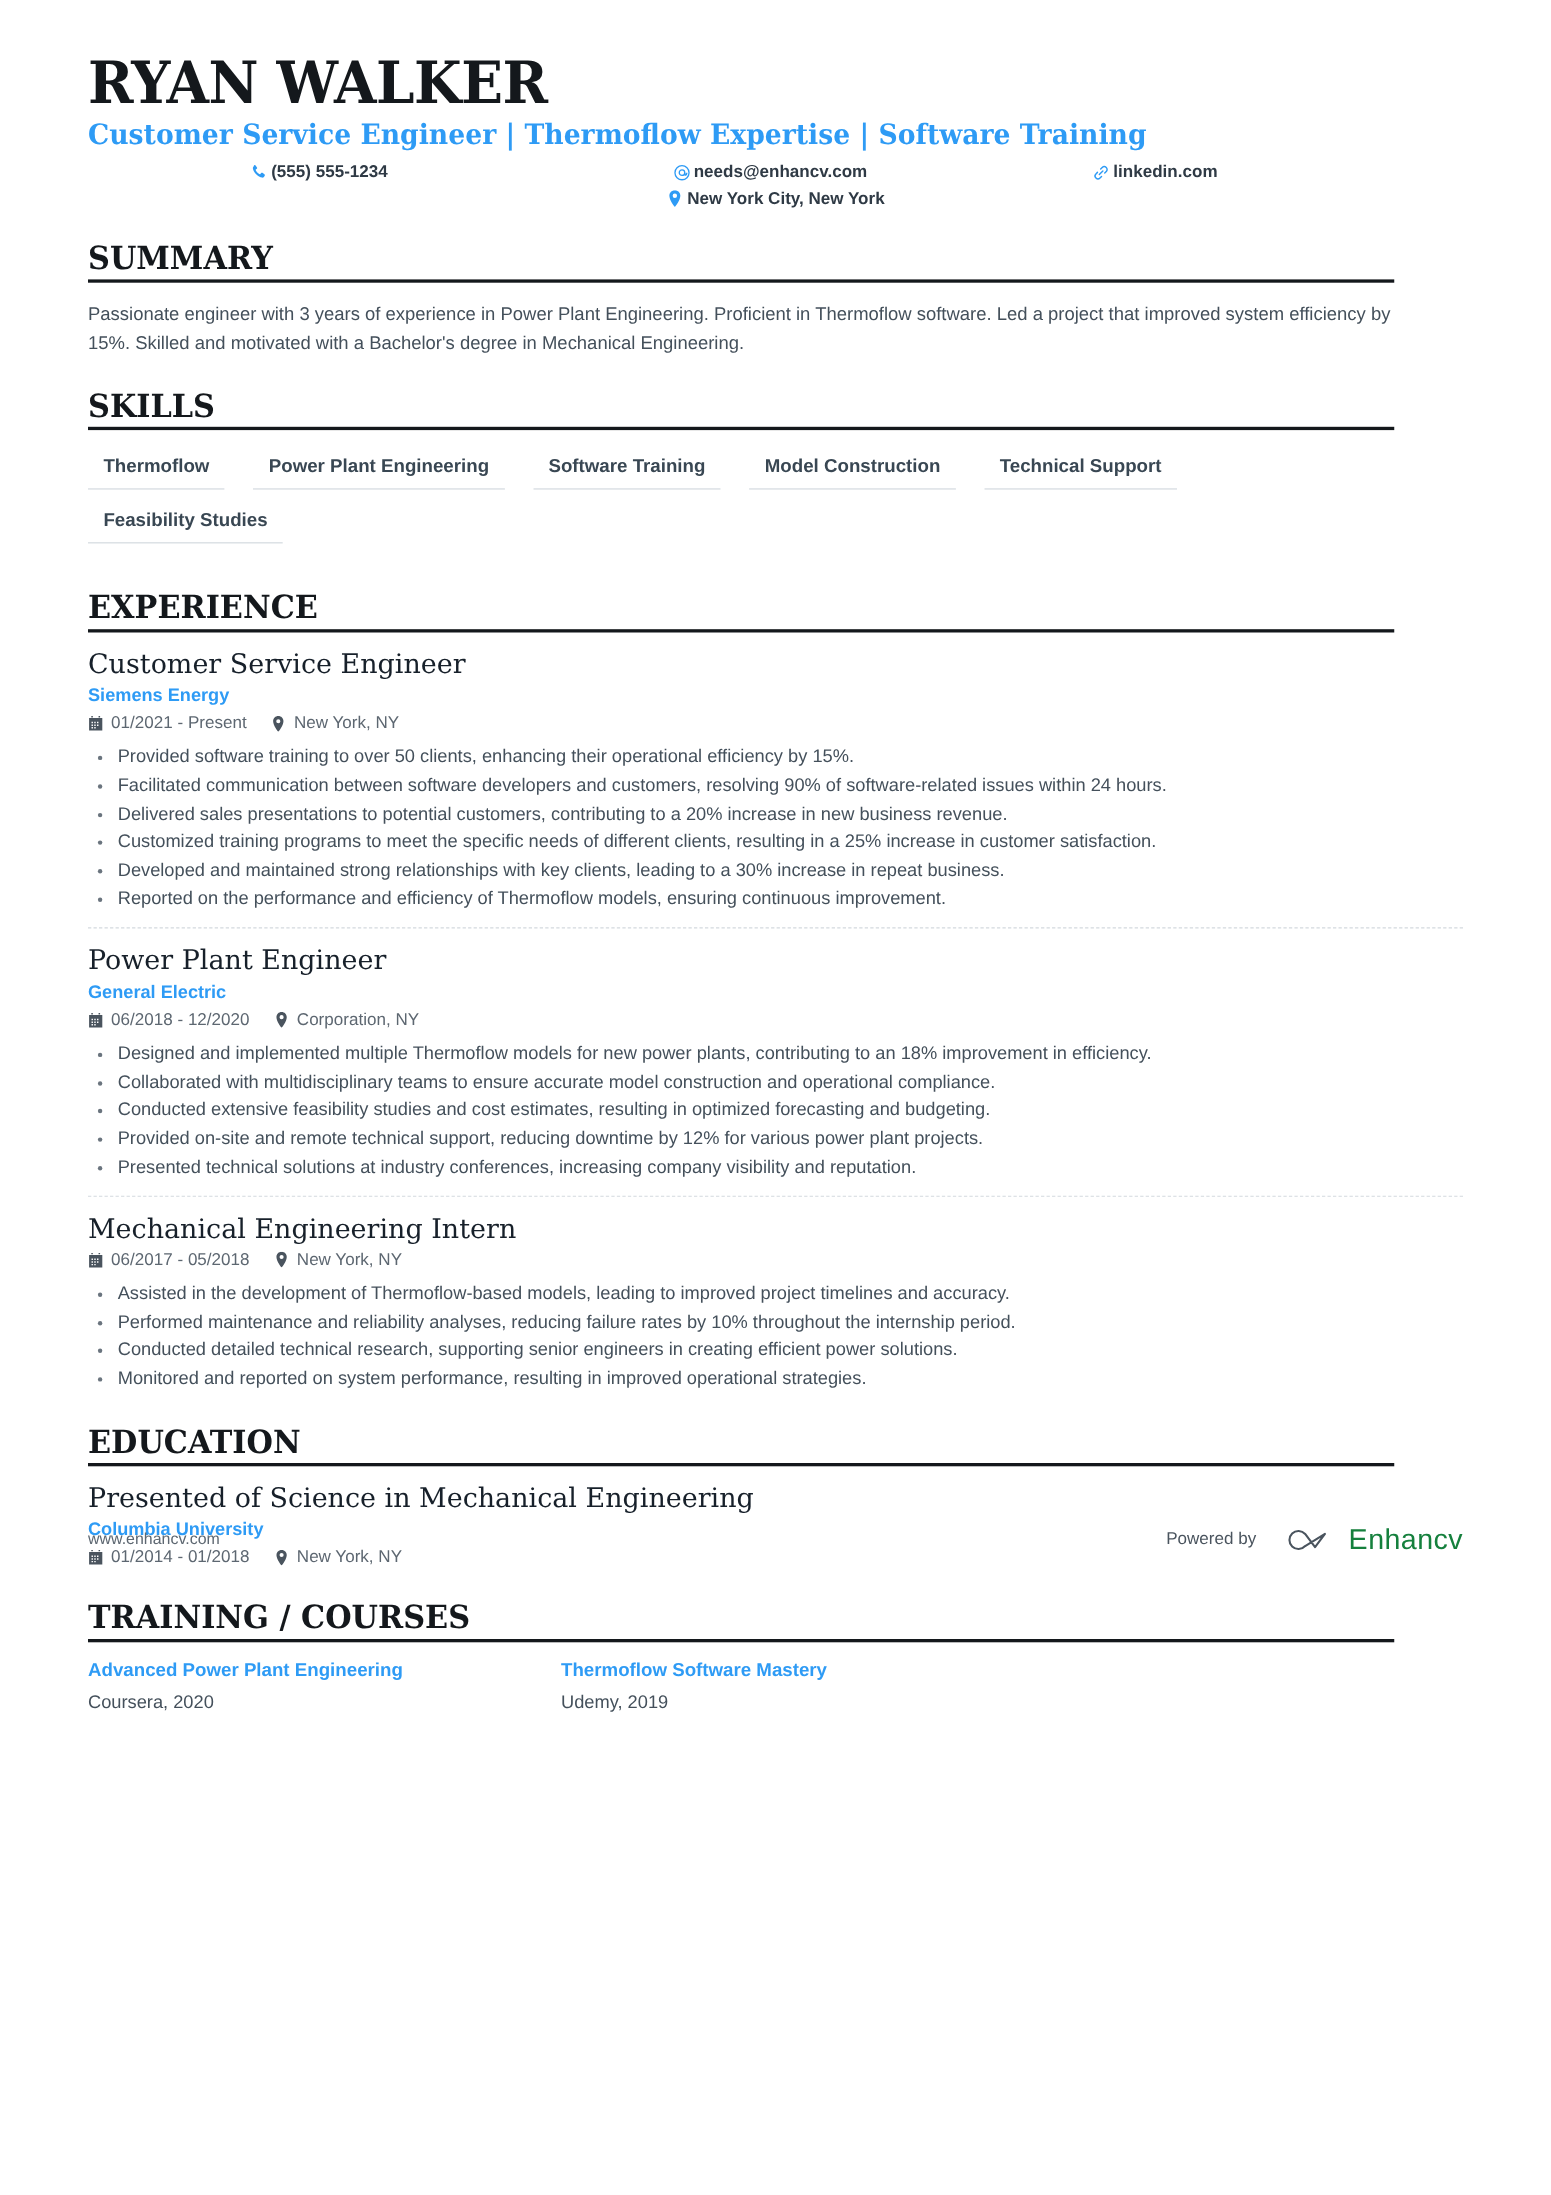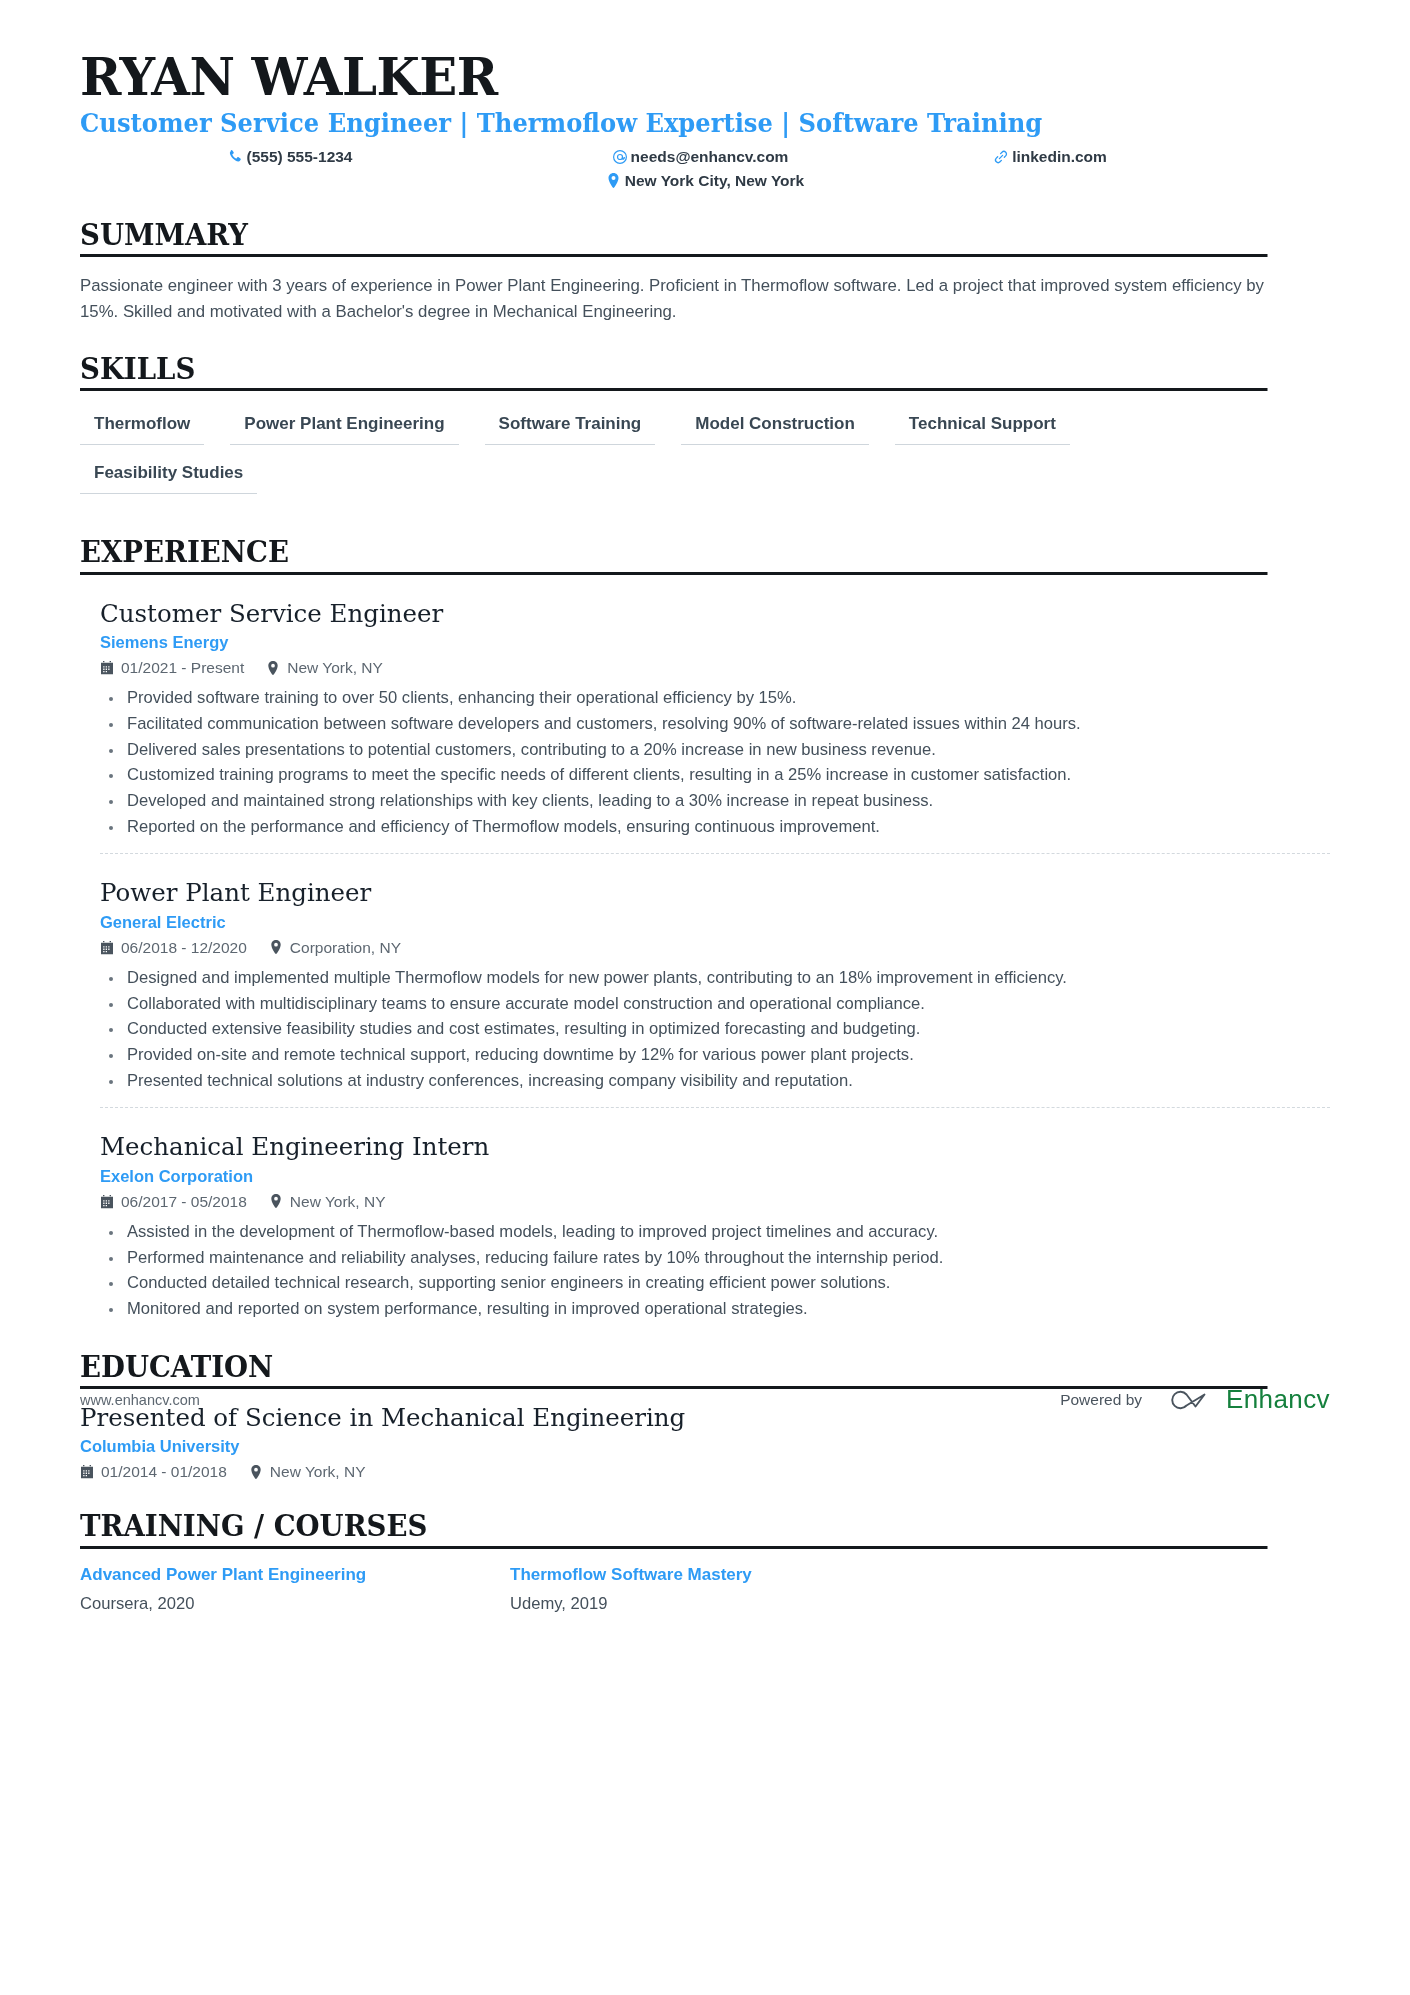--- a/index.html
+++ b/index.html
@@ -112,21 +112,21 @@
     font-size: 17px;
     font-weight: 700;
     color: #394753;
     padding: 5px 14px 10px 14px;
     border-bottom: 1.5px solid #cfd6dc;
     white-space: nowrap;
     margin-bottom: 13px;
   }
 
   
-  .entry { padding-top: 24px; margin-left: 20px; }
+  .entry { padding-top: 14px; }
   .entry + .entry {
     border-top: 1.5px dashed #d3d9de;
     margin-top: 14px;
   }
   .entry-title {
     font-family: "DejaVu Serif", serif;
     font-weight: 400;
     font-size: 24.5px;
     color: #17202a;
     line-height: 1.2;
@@ -376,21 +376,20 @@
         <li>Designed and implemented multiple Thermoflow models for new power plants, contributing to an 18% improvement in efficiency.</li>
         <li>Collaborated with multidisciplinary teams to ensure accurate model construction and operational compliance.</li>
         <li>Conducted extensive feasibility studies and cost estimates, resulting in optimized forecasting and budgeting.</li>
         <li>Provided on-site and remote technical support, reducing downtime by 12% for various power plant projects.</li>
         <li>Presented technical solutions at industry conferences, increasing company visibility and reputation.</li>
       </ul>
     </div>
 
     <div class="entry">
       <div class="entry-title">Mechanical Engineering Intern</div>
-      <div class="entry-org">Exelon Corporation</div>
       <div class="entry-meta">
         <span class="meta-item">
           <span class="m-ico">
             <svg width="14" height="14" viewBox="0 0 14 14" fill="currentColor">
               <path d="M3 0h1.4v1.3H3zM9.6 0H11v1.3H9.6z"></path>
               <path d="M1 1.8h12v11.4H1zM2.3 4.2h9.4v7.7H2.3z" fill="currentColor"></path>
               <path d="M3.2 5.2h1.3v1.3H3.2zm2.5 0H7v1.3H5.7zm2.5 0h1.3v1.3H8.2zM3.2 7.6h1.3v1.3H3.2zm2.5 0H7v1.3H5.7zm2.5 0h1.3v1.3H8.2zM3.2 10h1.3v1.3H3.2zm2.5 0H7v1.3H5.7z" fill="#fff"></path>
             </svg>
           </span>
           <span>06/2017 - 05/2018</span>

